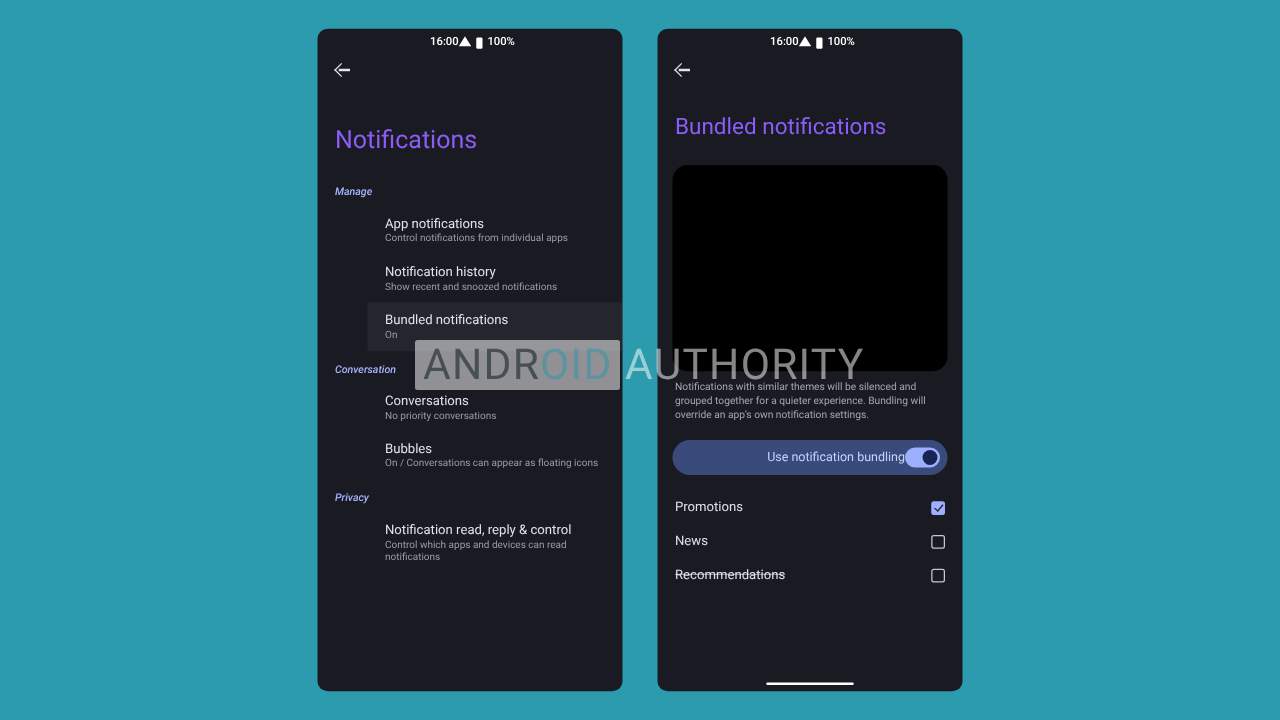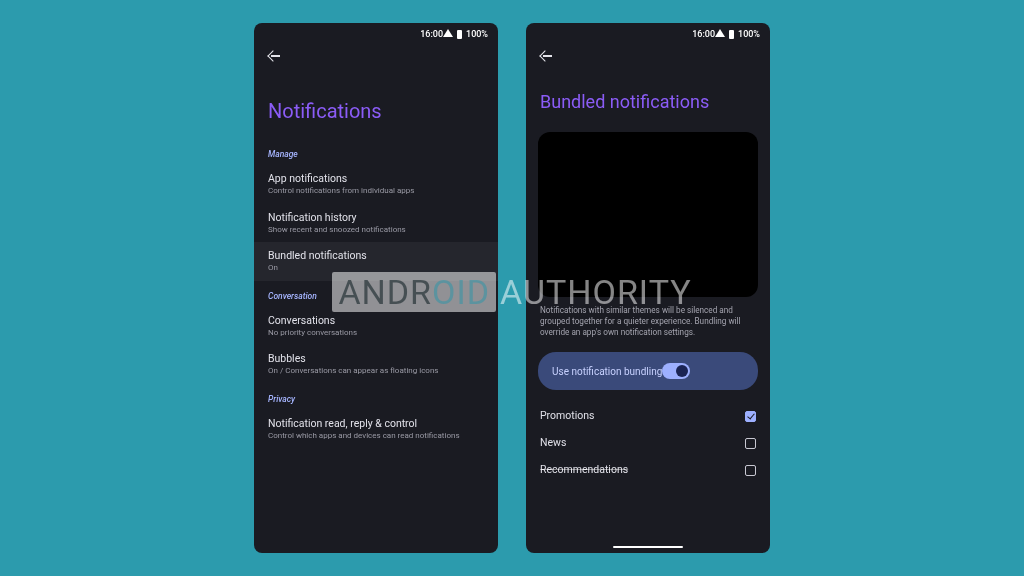--- a/index.html
+++ b/index.html
@@ -23,21 +23,21 @@
     background: #1a1b22;
     border-radius: 8px;
     overflow: hidden;
     display: flex;
     flex-direction: column;
     color: #e0e0e6;
   }
   .statusbar {
     display: flex;
     align-items: center;
-    justify-content: flex-end;
+    justify-content: center;
     padding: 6px 10px 2px 14px;
     font-size: 9px;
     font-weight: 500;
     color: #fff;
   }
   .status-right { display:flex; align-items:center; gap:4px; }
   .wifi-icon, .battery-icon { display:inline-block; }
   .wifi-icon {
     width:0; height:0;
     border-left:5px solid transparent;
@@ -74,20 +74,21 @@
   }
   .section-label {
     font-size: 8.5px;
     font-weight: 500;
     color: #a6b5ff;
     padding: 10px 14px 6px 14px;
     font-style: italic;
   }
   .setting-row {
     padding: 7px 14px;
+    margin-left: 40px;
   }
   .setting-row.highlighted {
     background: rgba(255,255,255,0.05);
   }
   .setting-title {
     font-size: 10.5px;
     color: #e2e2ea;
     font-weight: 400;
     line-height:1.25;
   }
@@ -107,24 +108,24 @@
   .desc-text {
     font-size: 8.2px;
     color: #a4a4af;
     line-height: 1.35;
     padding: 2px 14px 10px 14px;
   }
   .toggle-card {
     margin: 4px 12px 12px 12px;
     background: #3a4a7a;
     border-radius: 18px;
-    height: 38px;
+    height: 28px;
     display: flex;
     align-items:center;
-    justify-content: flex-start;
+    justify-content: flex-end;
     padding: 0 6px 0 14px;
   }
   .toggle-label {
     font-size: 10px;
     color: #c8d2ff;
     font-weight: 400;
   }
   .switch {
     width: 28px; height: 16px;
     background: #9db0ff;

